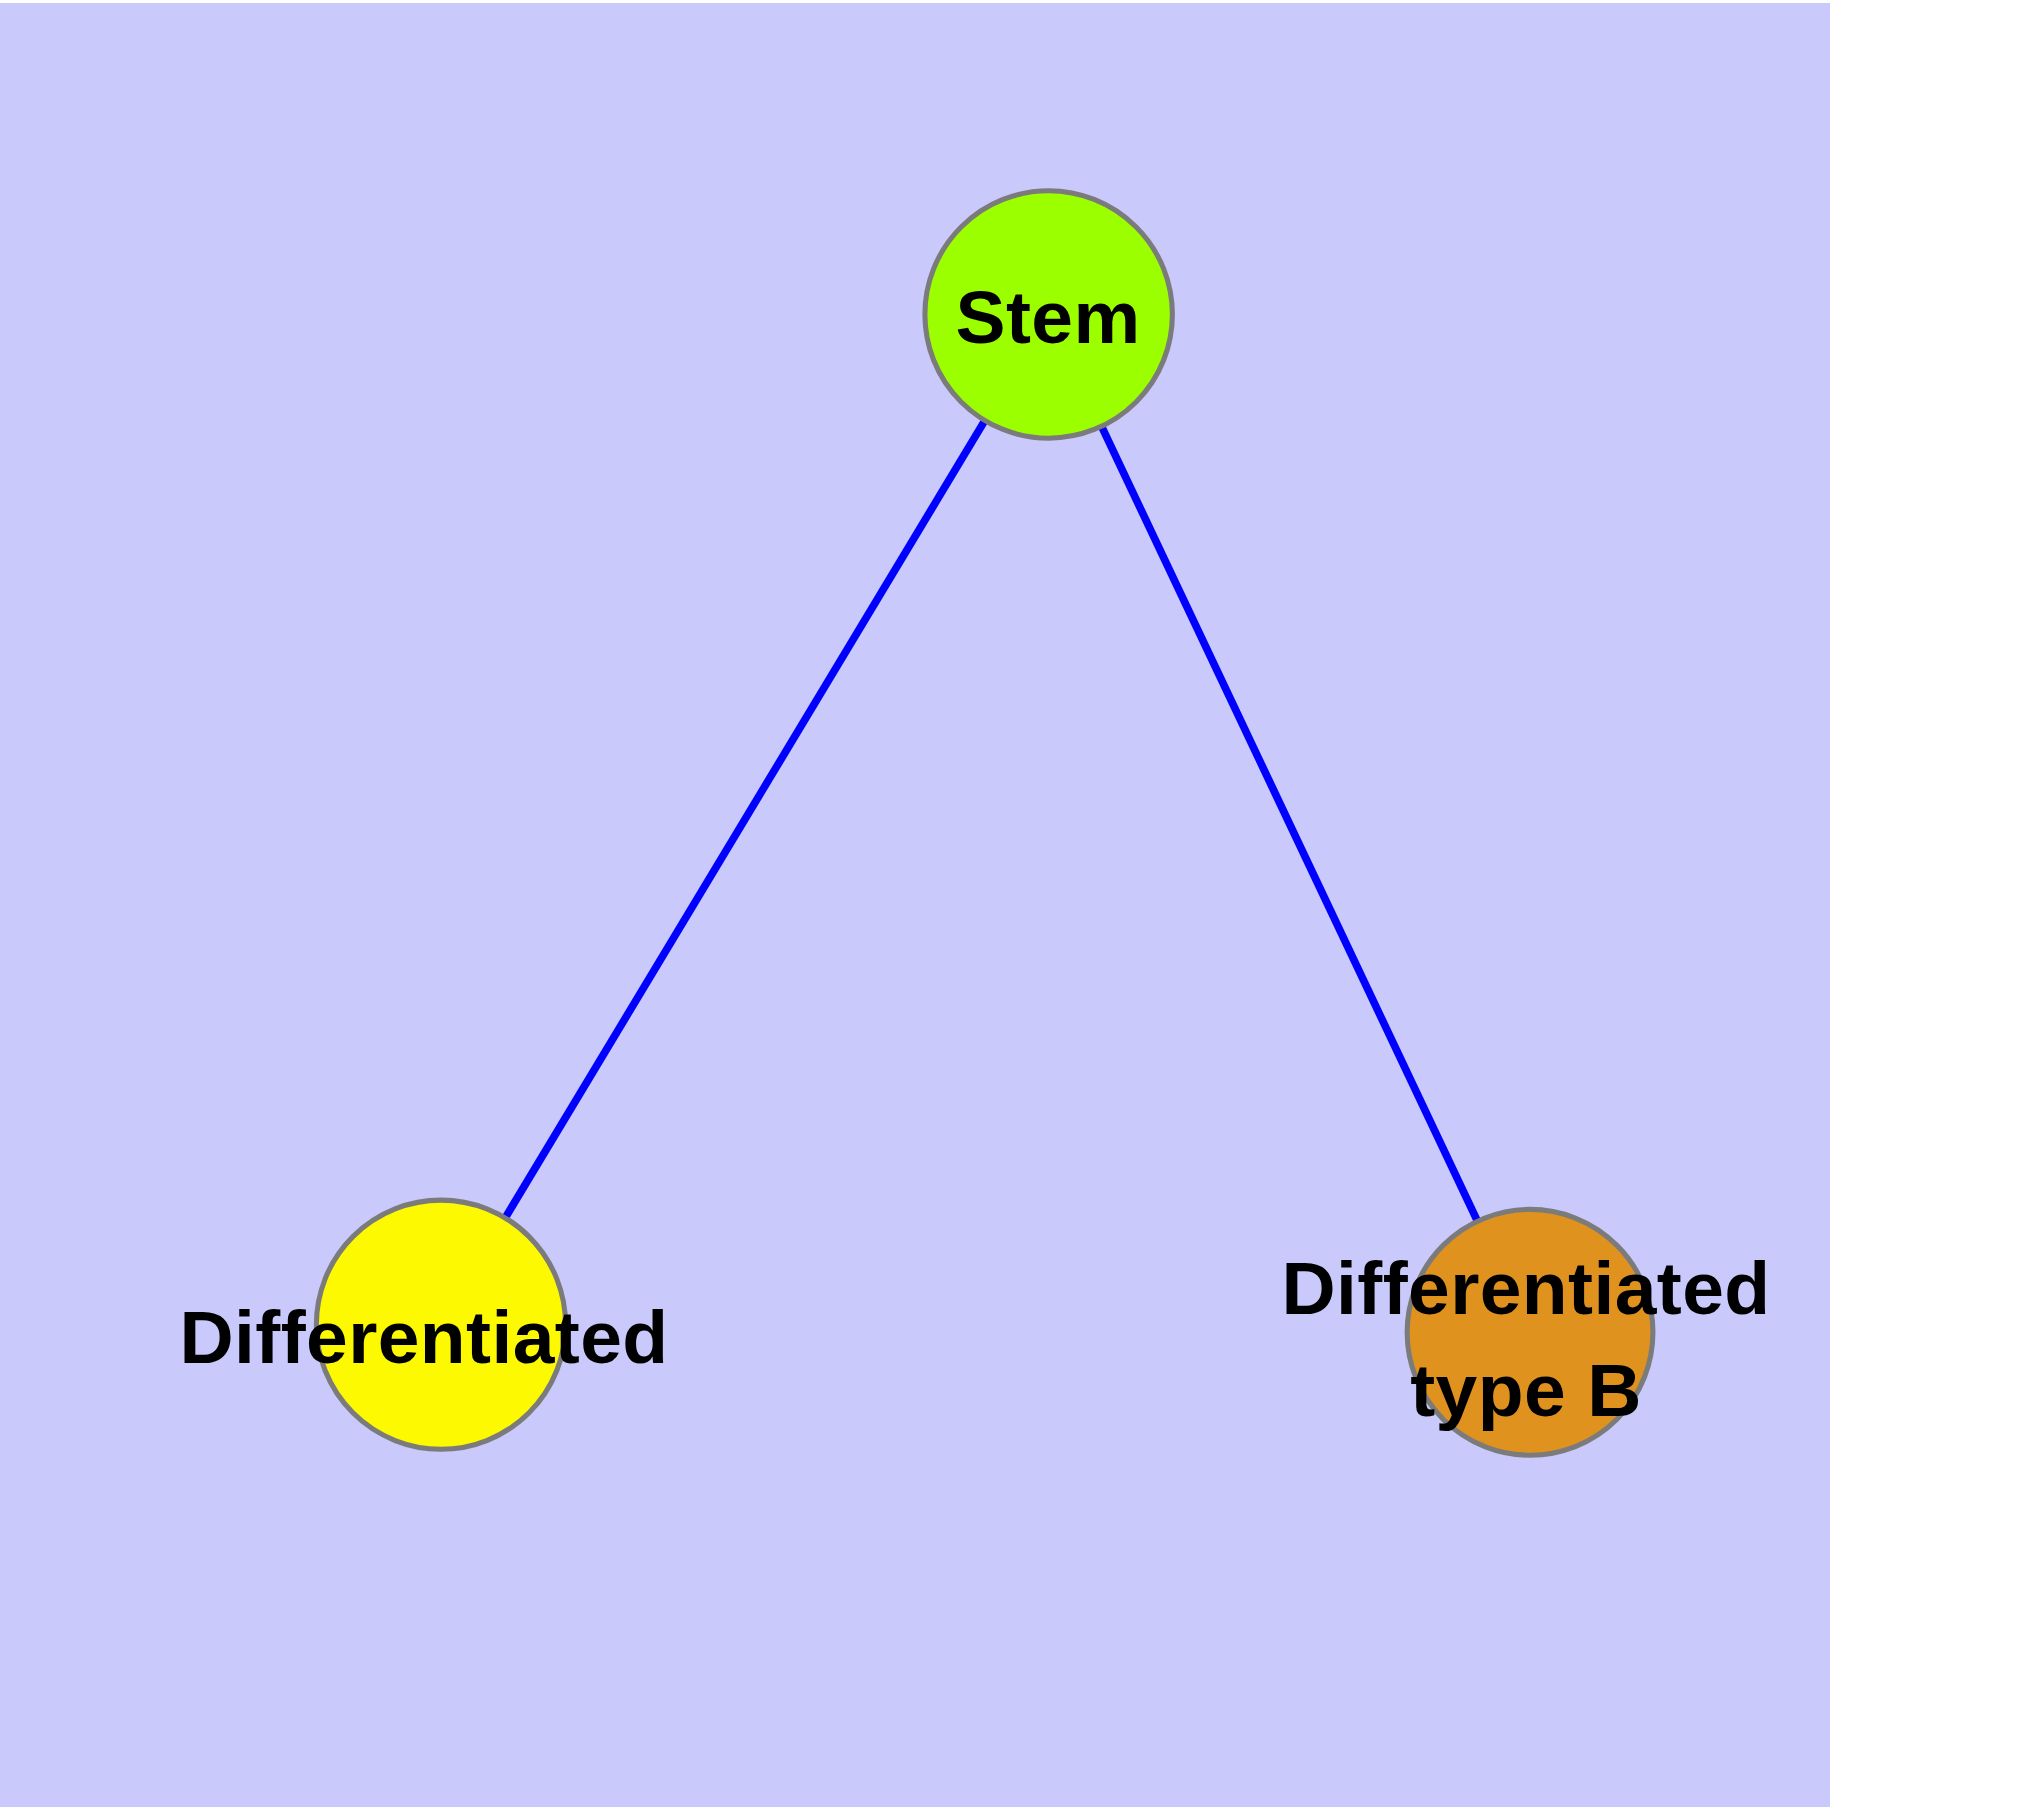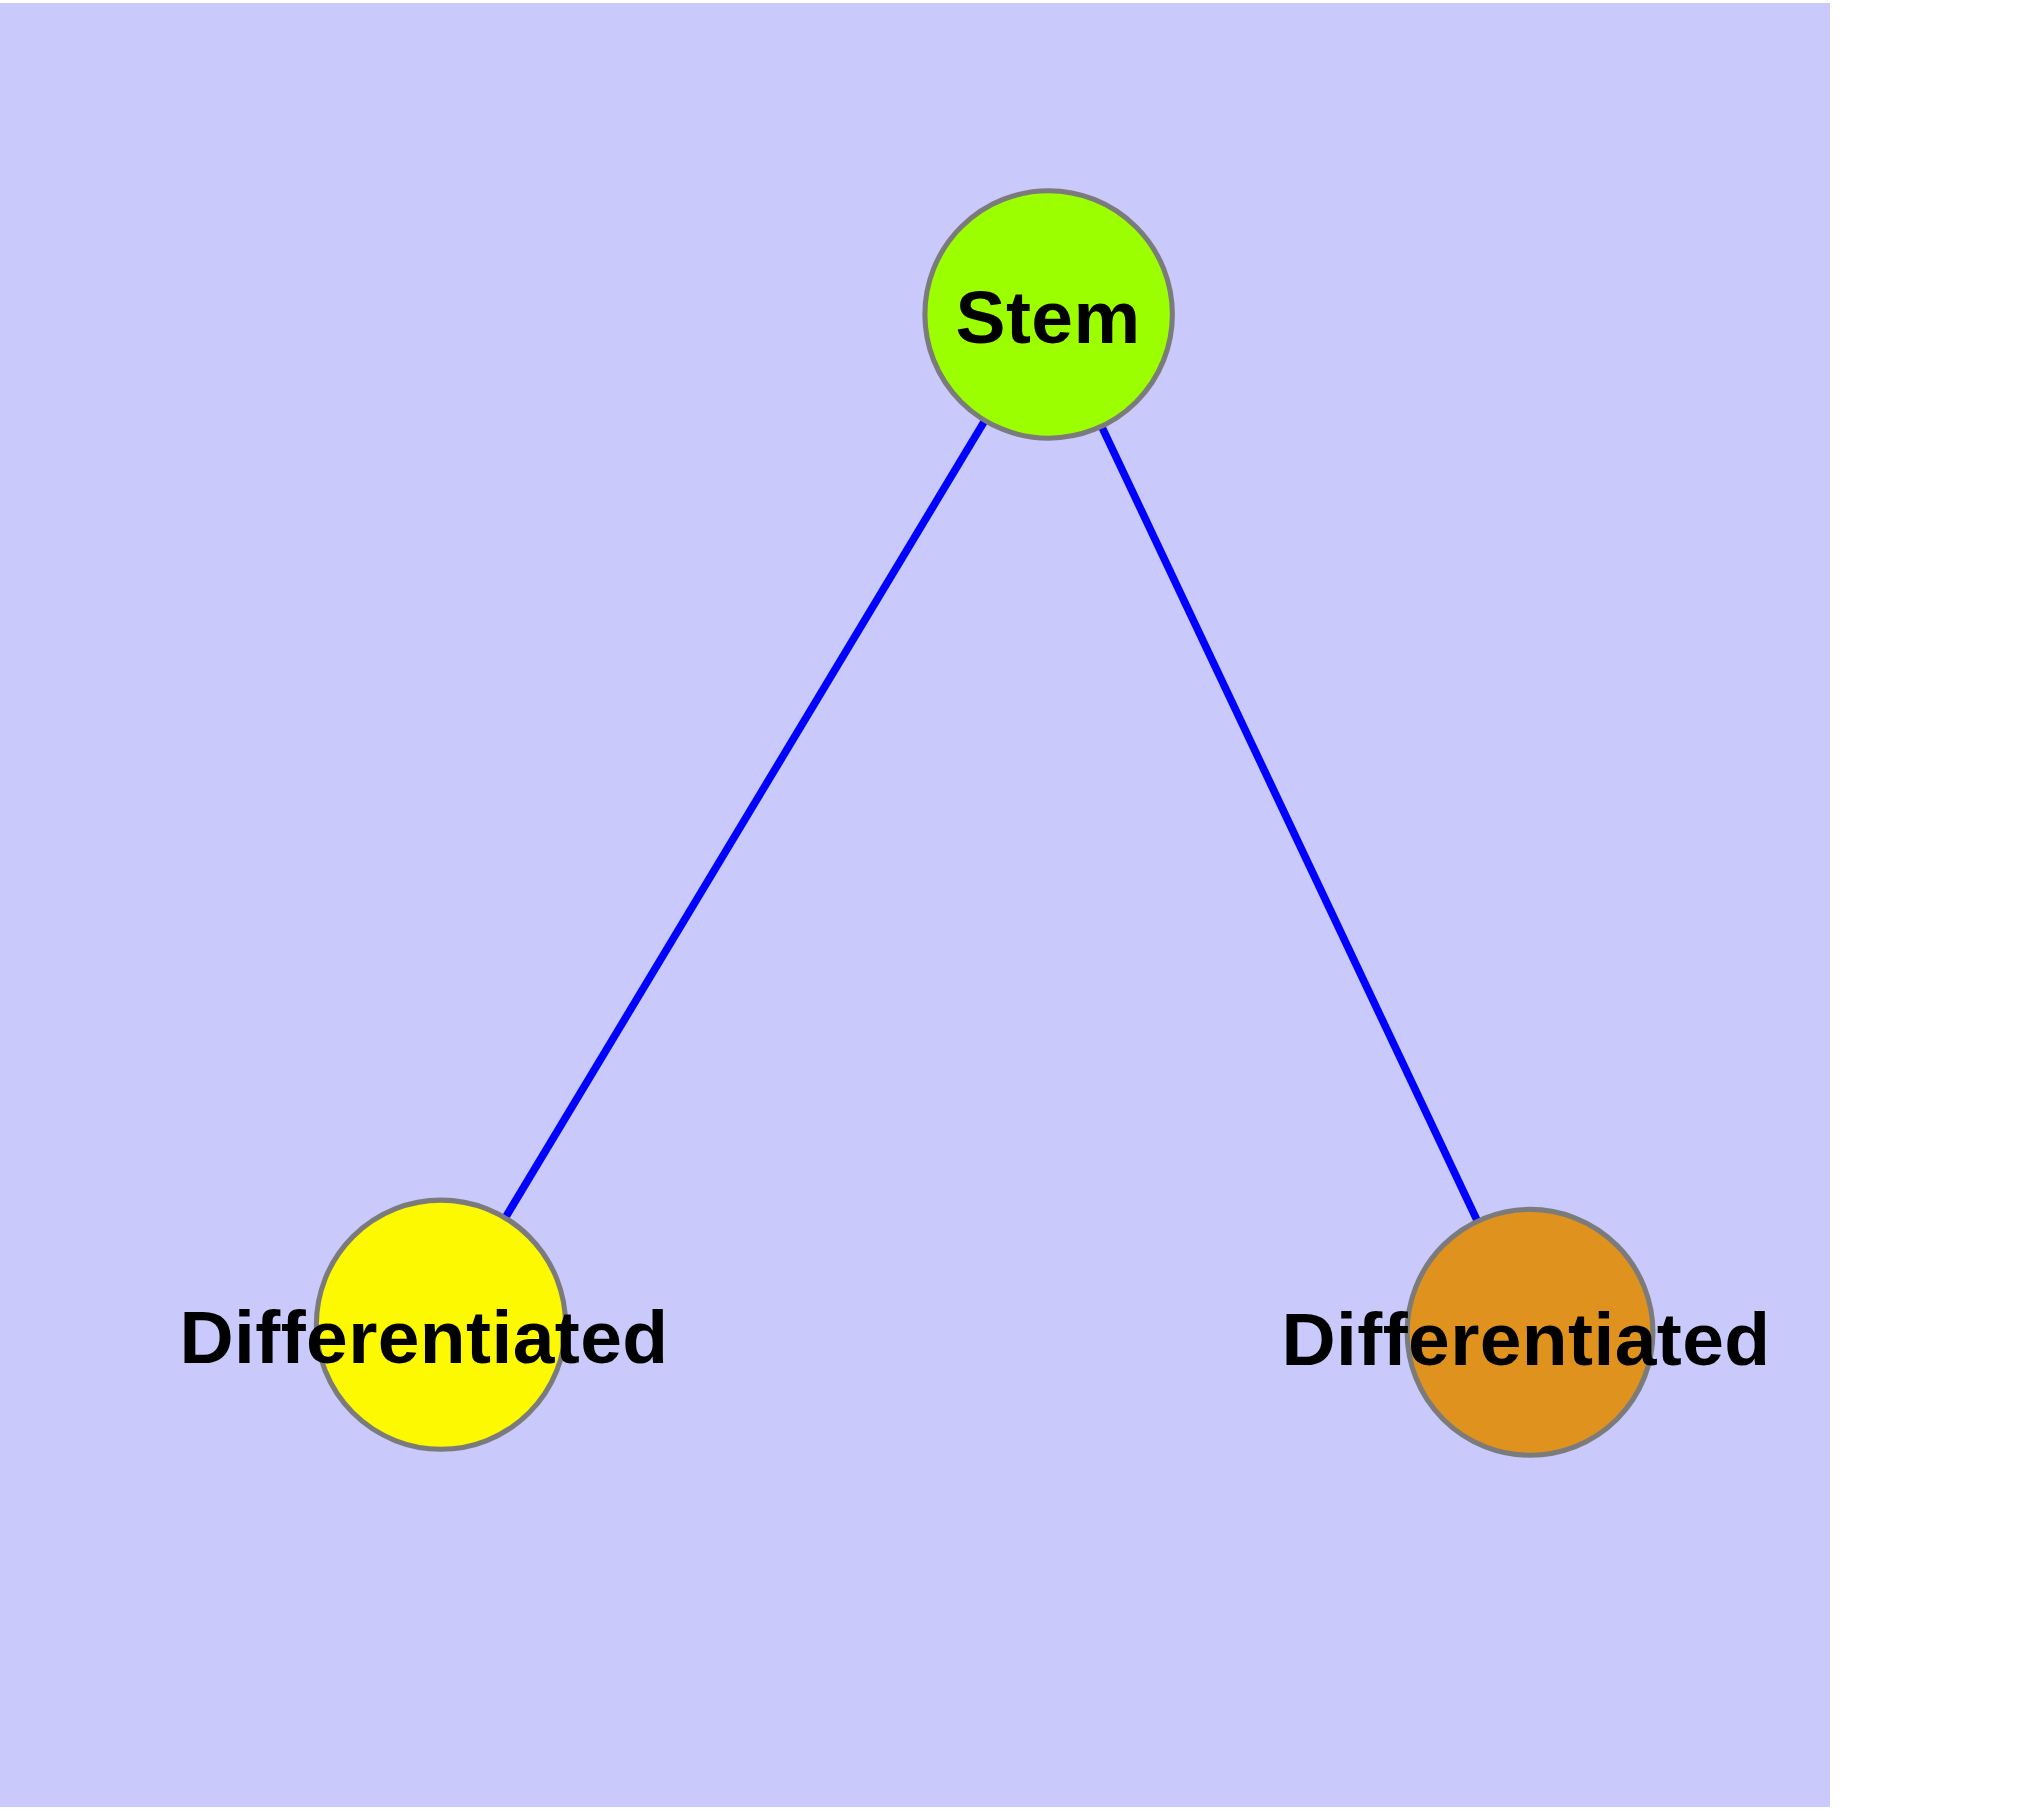--- a/index.html
+++ b/index.html
@@ -73,16 +73,17 @@
   <div class="vlabel" style="left:1048px; top:317px;">
     <span>Stem</span>
   </div>
 
   <div class="vlabel" style="left:424px; top:1337px;">
     <span>Differentiated</span>
   </div>
 
   <div class="vlabel" style="left:1526px; top:1339px;">
     <span>Differentiated</span>
+    <span>type B</span>
   </div>
 
 </div>
 
 
 </body></html>

